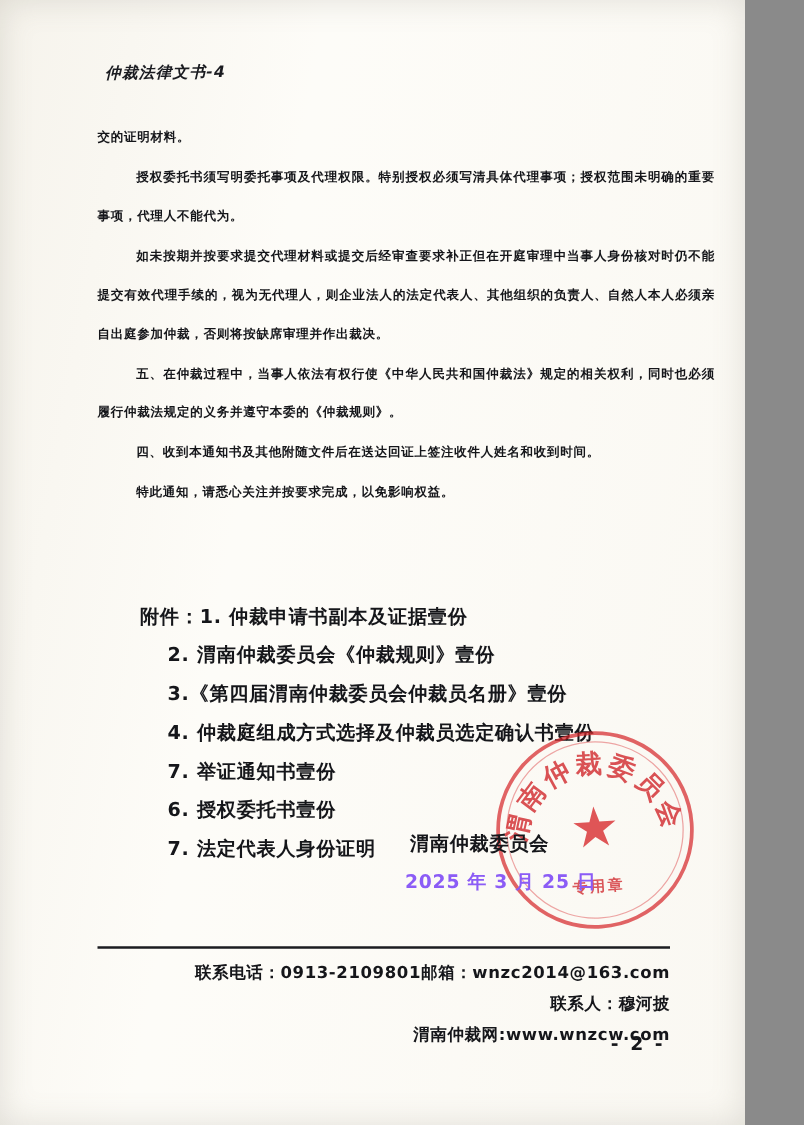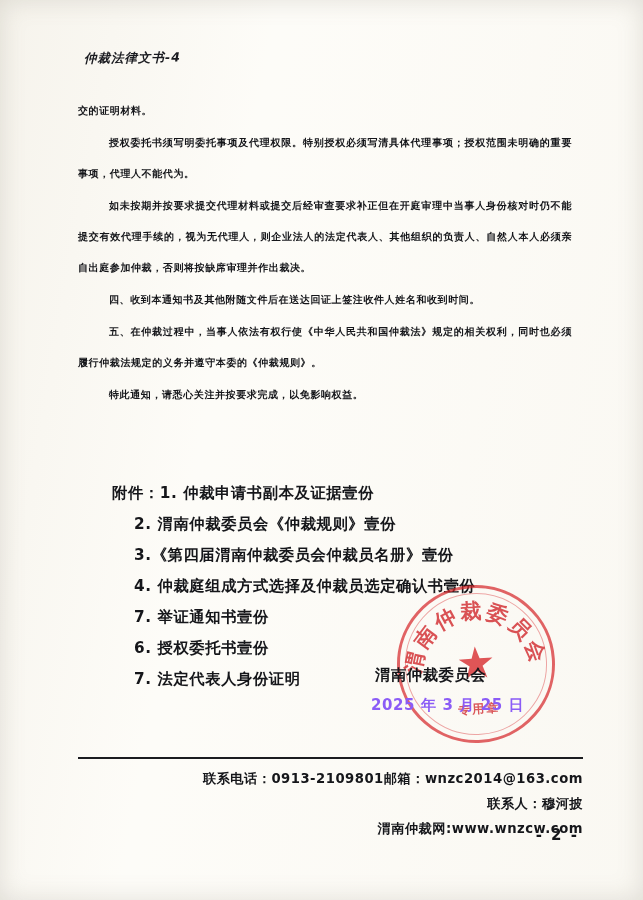--- a/index.html
+++ b/index.html
@@ -5,21 +5,21 @@
   html, body {
     margin: 0;
     padding: 0;
     background: #8a8a8a;
   }
   body {
     font-family: "DejaVu Sans", sans-serif;
   }
   .page {
     position: relative;
-    width: 643px;
+    width: 596px;
     height: 900px;
     background: #fdfcf8;
     overflow: hidden;
   }
   
   .paper-tint {
     position: absolute;
     inset: 0;
     background:
       linear-gradient(100deg, rgba(240,236,226,0.55) 0%, rgba(255,253,248,0.15) 35%, rgba(246,243,235,0.45) 100%);
@@ -227,22 +227,22 @@
 <div class="page">
 
   <div class="paper-tint"></div>
 
   <div class="form-label doc-text">仲裁法律文书-4</div>
 
   <div class="body-block">
     <p class="para">交的证明材料。</p>
     <p class="para indent">授权委托书须写明委托事项及代理权限。特别授权必须写清具体代理事项；授权范围未明确的重要事项，代理人不能代为。</p>
     <p class="para indent">如未按期并按要求提交代理材料或提交后经审查要求补正但在开庭审理中当事人身份核对时仍不能提交有效代理手续的，视为无代理人，则企业法人的法定代表人、其他组织的负责人、自然人本人必须亲自出庭参加仲裁，否则将按缺席审理并作出裁决。</p>
+    <p class="para indent">五、在仲裁过程中，当事人依法有权行使《中华人民共和国仲裁法》规定的相关权利，同时也必须履行仲裁法规定的义务并遵守本委的《仲裁规则》。</p>
     <p class="para indent">四、收到本通知书及其他附随文件后在送达回证上签注收件人姓名和收到时间。</p>
-    <p class="para indent">五、在仲裁过程中，当事人依法有权行使《中华人民共和国仲裁法》规定的相关权利，同时也必须履行仲裁法规定的义务并遵守本委的《仲裁规则》。</p>
     <p class="para indent">特此通知，请悉心关注并按要求完成，以免影响权益。</p>
   </div>
 
   <div class="attach-block">
     <div class="attach-head-row">
       <span class="attach-head">附件：</span>
       <span class="first-item">1. 仲裁申请书副本及证据壹份</span>
     </div>
     <ul class="attach-list">
       <li>2. 渭南仲裁委员会《仲裁规则》壹份</li>

